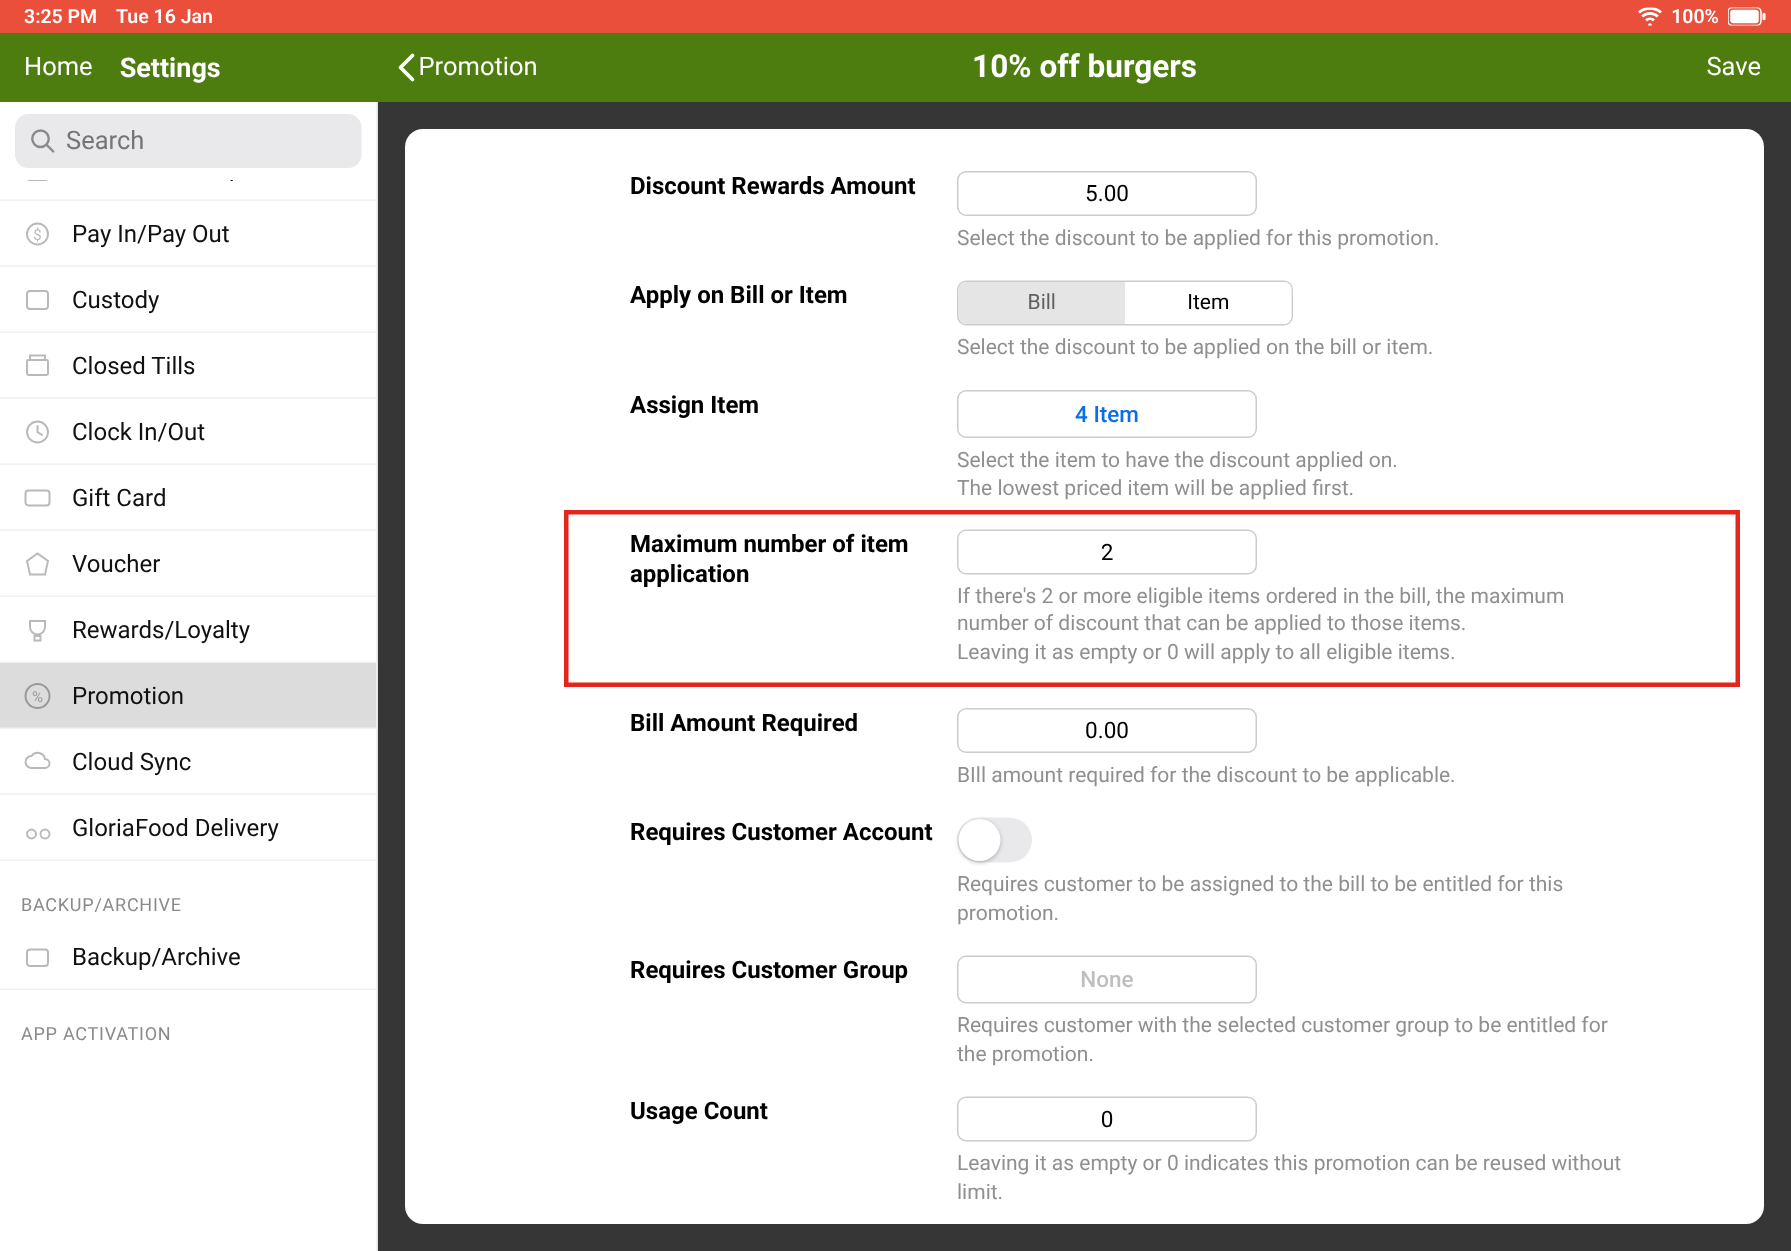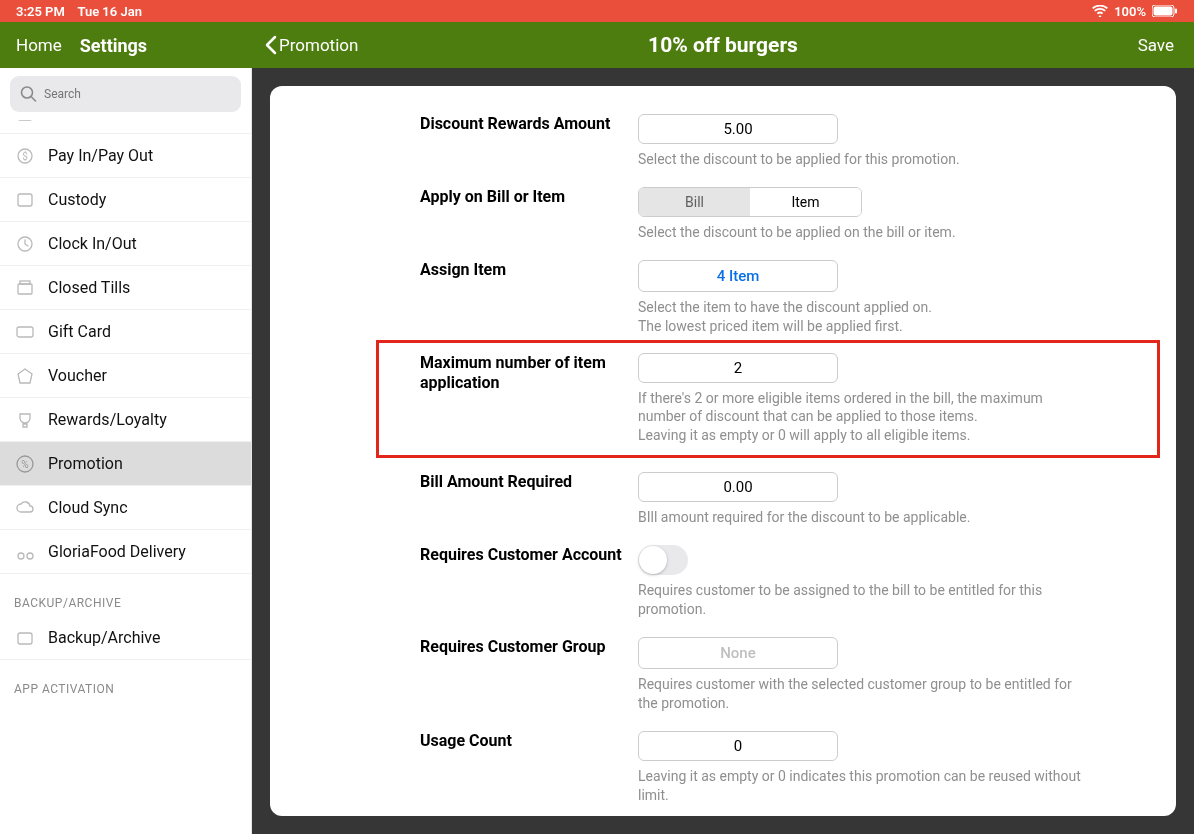--- a/index.html
+++ b/index.html
@@ -86,21 +86,21 @@
 .search-wrap {
   padding: 8px 10px;
 }
 .search-input {
   width: 100%;
   height: 36px;
   background: #e9e9ec;
   border: none;
   border-radius: 9px;
   padding: 0 10px 0 34px;
-  font-size: 12px;
+  font-size: 17px;
   color: #333;
 }
 .search-holder { position: relative; }
 .search-icon {
   position: absolute;
   left: 10px; top: 50%; transform: translateY(-50%);
   color: #888;
   display: flex;
 }
 .sidebar-list {
@@ -322,34 +322,34 @@
           <span class="icon-slot">
               <svg width="20" height="20" viewBox="0 0 20 20">
                 <rect x="3" y="4" width="14" height="12" rx="2" stroke="#b9b9b9" stroke-width="1.3" fill="none"></rect>
               </svg>
             </span>
           <span>Custody</span>
         </div>
         <div class="side-item">
           <span class="icon-slot">
               <svg width="20" height="20" viewBox="0 0 20 20">
+                <rect x="3" y="6" width="14" height="10" rx="1" stroke="#b9b9b9" stroke-width="1.3" fill="none"></rect>
+                <rect x="5" y="3" width="10" height="3" stroke="#b9b9b9" stroke-width="1.3" fill="none"></rect>
+              </svg>
+            </span>
+          <span>Closed Tills</span>
+        </div>
+        <div class="side-item">
+          <span class="icon-slot">
+              <svg width="20" height="20" viewBox="0 0 20 20">
                 <circle cx="10" cy="10" r="7" stroke="#b9b9b9" stroke-width="1.3" fill="none"></circle>
                 <path d="M10 6v4l3 2" stroke="#b9b9b9" stroke-width="1.3" fill="none" stroke-linecap="round"></path>
               </svg>
             </span>
           <span>Clock In/Out</span>
-        </div>
-        <div class="side-item">
-          <span class="icon-slot">
-              <svg width="20" height="20" viewBox="0 0 20 20">
-                <rect x="3" y="6" width="14" height="10" rx="1" stroke="#b9b9b9" stroke-width="1.3" fill="none"></rect>
-                <rect x="5" y="3" width="10" height="3" stroke="#b9b9b9" stroke-width="1.3" fill="none"></rect>
-              </svg>
-            </span>
-          <span>Closed Tills</span>
         </div>
         <div class="side-item">
           <span class="icon-slot">
               <svg width="20" height="20" viewBox="0 0 20 20">
                 <rect x="2" y="5" width="16" height="10" rx="2" stroke="#b9b9b9" stroke-width="1.3" fill="none"></rect>
               </svg>
             </span>
           <span>Gift Card</span>
         </div>
         <div class="side-item">

